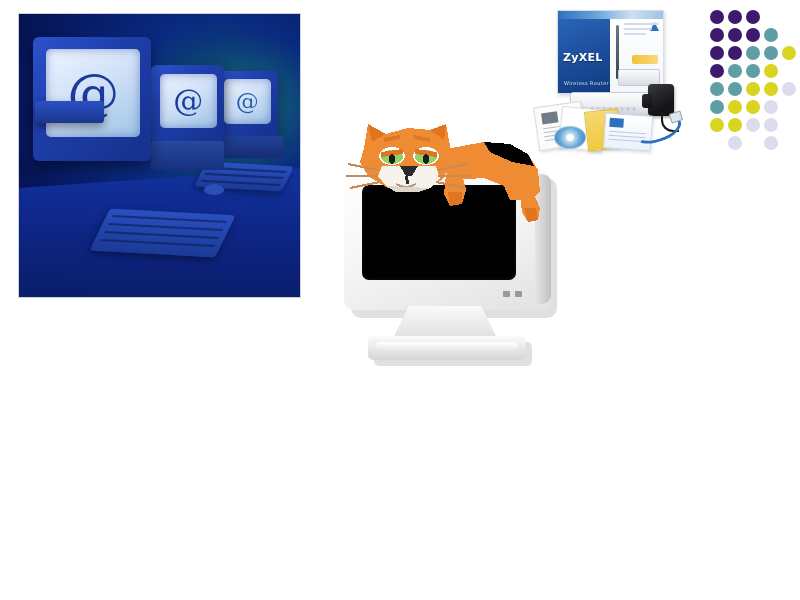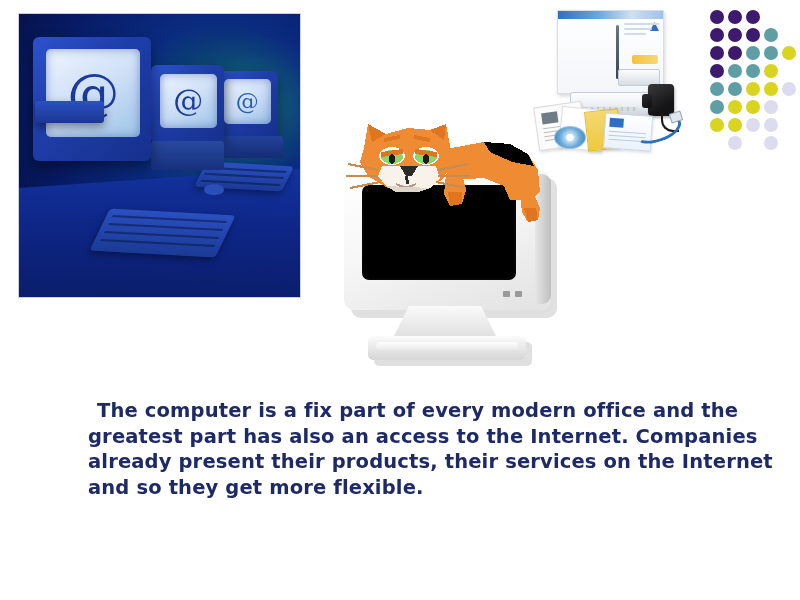--- a/index.html
+++ b/index.html
@@ -402,20 +402,24 @@
       <div class="row" style="top:14%"></div>
       <div class="row" style="top:33%"></div>
       <div class="row" style="top:52%"></div>
       <div class="row" style="top:71%"></div>
     </div>
   </div>
 
   <div class="photo-product">
     <div class="zbox">
       <div class="zbox-top"></div>
+      <div class="zbox-left">
+        <div class="zbox-brand">ZyXEL</div>
+        <div class="zbox-sub">Wireless Router</div>
+      </div>
       <div class="zbox-antenna"></div>
       <div class="zbox-logo"></div>
       <div class="zbox-right-txt">
         <span></span>
           <span></span>
           <span></span>
       </div>
       <div class="zbox-yellow"></div>
       <div class="zbox-mini-router"></div>
     </div>
@@ -518,15 +522,14 @@
           <path d="M104 62 L134 56"></path>
           <path d="M104 68 L136 68"></path>
           <path d="M102 74 L132 80"></path>
         </g>
 
         <path d="M52 78 L96 80 L84 84 L62 84 Z" fill="#ded6c8"></path>
       </svg>
     </div>
   </div>
 
-  <div class="body-text"><span class="first-line">The computer is a fix part of every modern office</span> <span>and the greatest part has also an access to the Internet. Companies already present their products, their services on the Internet and so they get more flexible.</span></div>
 
 </div>
 
 </body></html>

